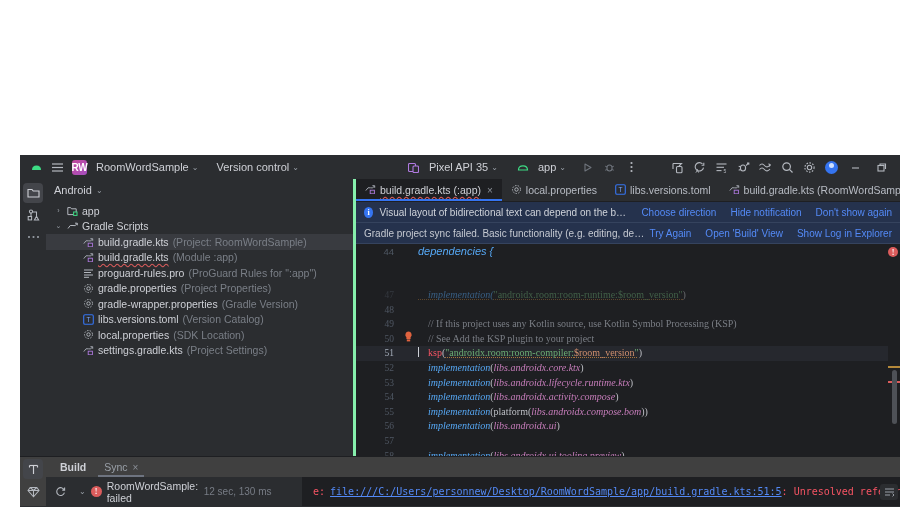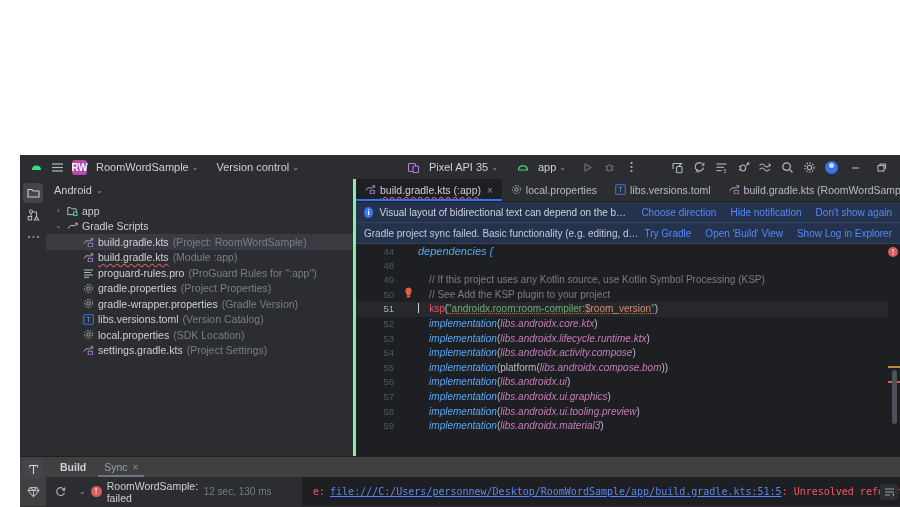--- a/index.html
+++ b/index.html
@@ -125,22 +125,22 @@
     font-size:8px; display:flex;align-items:center;justify-content:center;
     margin-right:6px; font-family:"Liberation Serif",serif; font-weight:bold;
   }
   .banner.b2 { background:#25324d; }
   .banner.b2 .msg { color:#c5c9d1; }
 
   
   .code-wrap { flex:1 1 auto; position:relative; overflow:hidden; background:#1e1f22;}
   .codearea {
     position:absolute; inset:0;
-    font-family:Liberation Sans, sans-serif;
-    font-size:10px; line-height:14.6px;
+    font-family:Liberation Serif, serif;
+    font-size:10px; line-height:14.6px;margin-top:44px;
   }
   .cline { display:flex; height:14.6px; align-items:center; white-space:pre; }
   .gut {
     width:38px; flex:0 0 38px; text-align:right; padding-right:8px;
     color:#4f5763; font-size:9.5px;
   }
   .gut.cur { color:#a5adba; }
   .bulb { width:12px; flex:0 0 12px; text-align:center; color:#e5a33d; font-size:9px;}
   .ctext { flex:1 1 auto; padding-left:4px; }
   .cline.hl { background:#26282e; }
@@ -528,41 +528,41 @@
       <div class="banner">
         <span class="info-ico">i</span>
         <span class="msg trunc">Visual layout of bidirectional text can depend on the base direct...</span>
         <a href="#">Choose direction</a>
         <a href="#">Hide notification</a>
         <a href="#">Don't show again</a>
       </div>
 
       <div class="banner b2">
         <span class="msg trunc">Gradle project sync failed. Basic functionality (e.g. editing, debugging) w...</span>
-        <a href="#" style="margin-left:4px">Try Gradle</a>
+        <a href="#" style="margin-left:4px">Try Again</a>
         <a href="#">Open 'Build' View</a>
         <a href="#">Show Log in Explorer</a>
       </div>
 
       <div class="code-wrap">
         <div class="codearea" id="codearea">
             <div class="cline faded"><div class="gut">47</div><div class="bulb"></div><div class="ctext"><span class="fni und-warn">    implementation(</span><span class="str und-warn">"androidx.room:room-runtime:$room_version"</span><span class="plain und-warn">)</span></div></div>
             <div class="cline"><div class="gut">48</div><div class="bulb"></div><div class="ctext"></div></div>
             <div class="cline"><div class="gut">49</div><div class="bulb"></div><div class="ctext"><span class="cmt">    // If this project uses any Kotlin source, use Kotlin Symbol Processing (KSP)</span></div></div>
             <div class="cline"><div class="gut">50</div><div class="bulb"><svg width="9" height="11" viewBox="0 0 9 11">
                   <path d="M4.5 0.6 A3.2 3.2 0 0 1 6.6 6.2 L6.6 8 L2.4 8 L2.4 6.2 A3.2 3.2 0 0 1 4.5 0.6 Z" fill="#e0633f"></path>
                   <rect x="2.8" y="8.4" width="3.4" height="2" fill="#e0633f"></rect>
                 </svg></div><div class="ctext"><span class="cmt">    // See Add the KSP plugin to your project</span></div></div>
             <div class="cline hl"><div class="gut cur">51</div><div class="bulb"></div><div class="ctext"><span class="caret"></span><span class="plain">    </span><span class="err">ksp</span><span class="plain">(</span><span class="str und-warn">"androidx.room:room-compiler:</span><span class="tmpl und-warn">$room_version</span><span class="str und-warn">"</span><span class="plain">)</span></div></div>
             <div class="cline"><div class="gut">52</div><div class="bulb"></div><div class="ctext"><span class="fni">    implementation</span><span class="plain">(</span><span class="var">libs.androidx.core.ktx</span><span class="plain">)</span></div></div>
             <div class="cline"><div class="gut">53</div><div class="bulb"></div><div class="ctext"><span class="fni">    implementation</span><span class="plain">(</span><span class="var">libs.androidx.lifecycle.runtime.ktx</span><span class="plain">)</span></div></div>
             <div class="cline"><div class="gut">54</div><div class="bulb"></div><div class="ctext"><span class="fni">    implementation</span><span class="plain">(</span><span class="var">libs.androidx.activity.compose</span><span class="plain">)</span></div></div>
             <div class="cline"><div class="gut">55</div><div class="bulb"></div><div class="ctext"><span class="fni">    implementation</span><span class="plain">(platform(</span><span class="var">libs.androidx.compose.bom</span><span class="plain">))</span></div></div>
             <div class="cline"><div class="gut">56</div><div class="bulb"></div><div class="ctext"><span class="fni">    implementation</span><span class="plain">(</span><span class="var">libs.androidx.ui</span><span class="plain">)</span></div></div>
-            <div class="cline"><div class="gut">57</div><div class="bulb"></div><div class="ctext"><span class="fni">    implementation</span><span class="plain">(</span><span class="var">libs.androidx.ui.graphics</span><span class="plain">)</span></div></div>
+            <div class="cline"><div class="gut">57</div><div class="bulb"></div></div>
             <div class="cline"><div class="gut">58</div><div class="bulb"></div><div class="ctext"><span class="fni">    implementation</span><span class="plain">(</span><span class="var">libs.androidx.ui.tooling.preview</span><span class="plain">)</span></div></div>
             <div class="cline"><div class="gut">59</div><div class="bulb"></div><div class="ctext"><span class="fni">    implementation</span><span class="plain">(</span><span class="var">libs.androidx.material3</span><span class="plain">)</span></div></div>
           </div>
 
         <div class="sticky">
           <div class="gut">44</div>
           <div class="bulb"></div>
           <div class="ctext"><span class="fni">dependencies {</span></div>
         </div>
 

